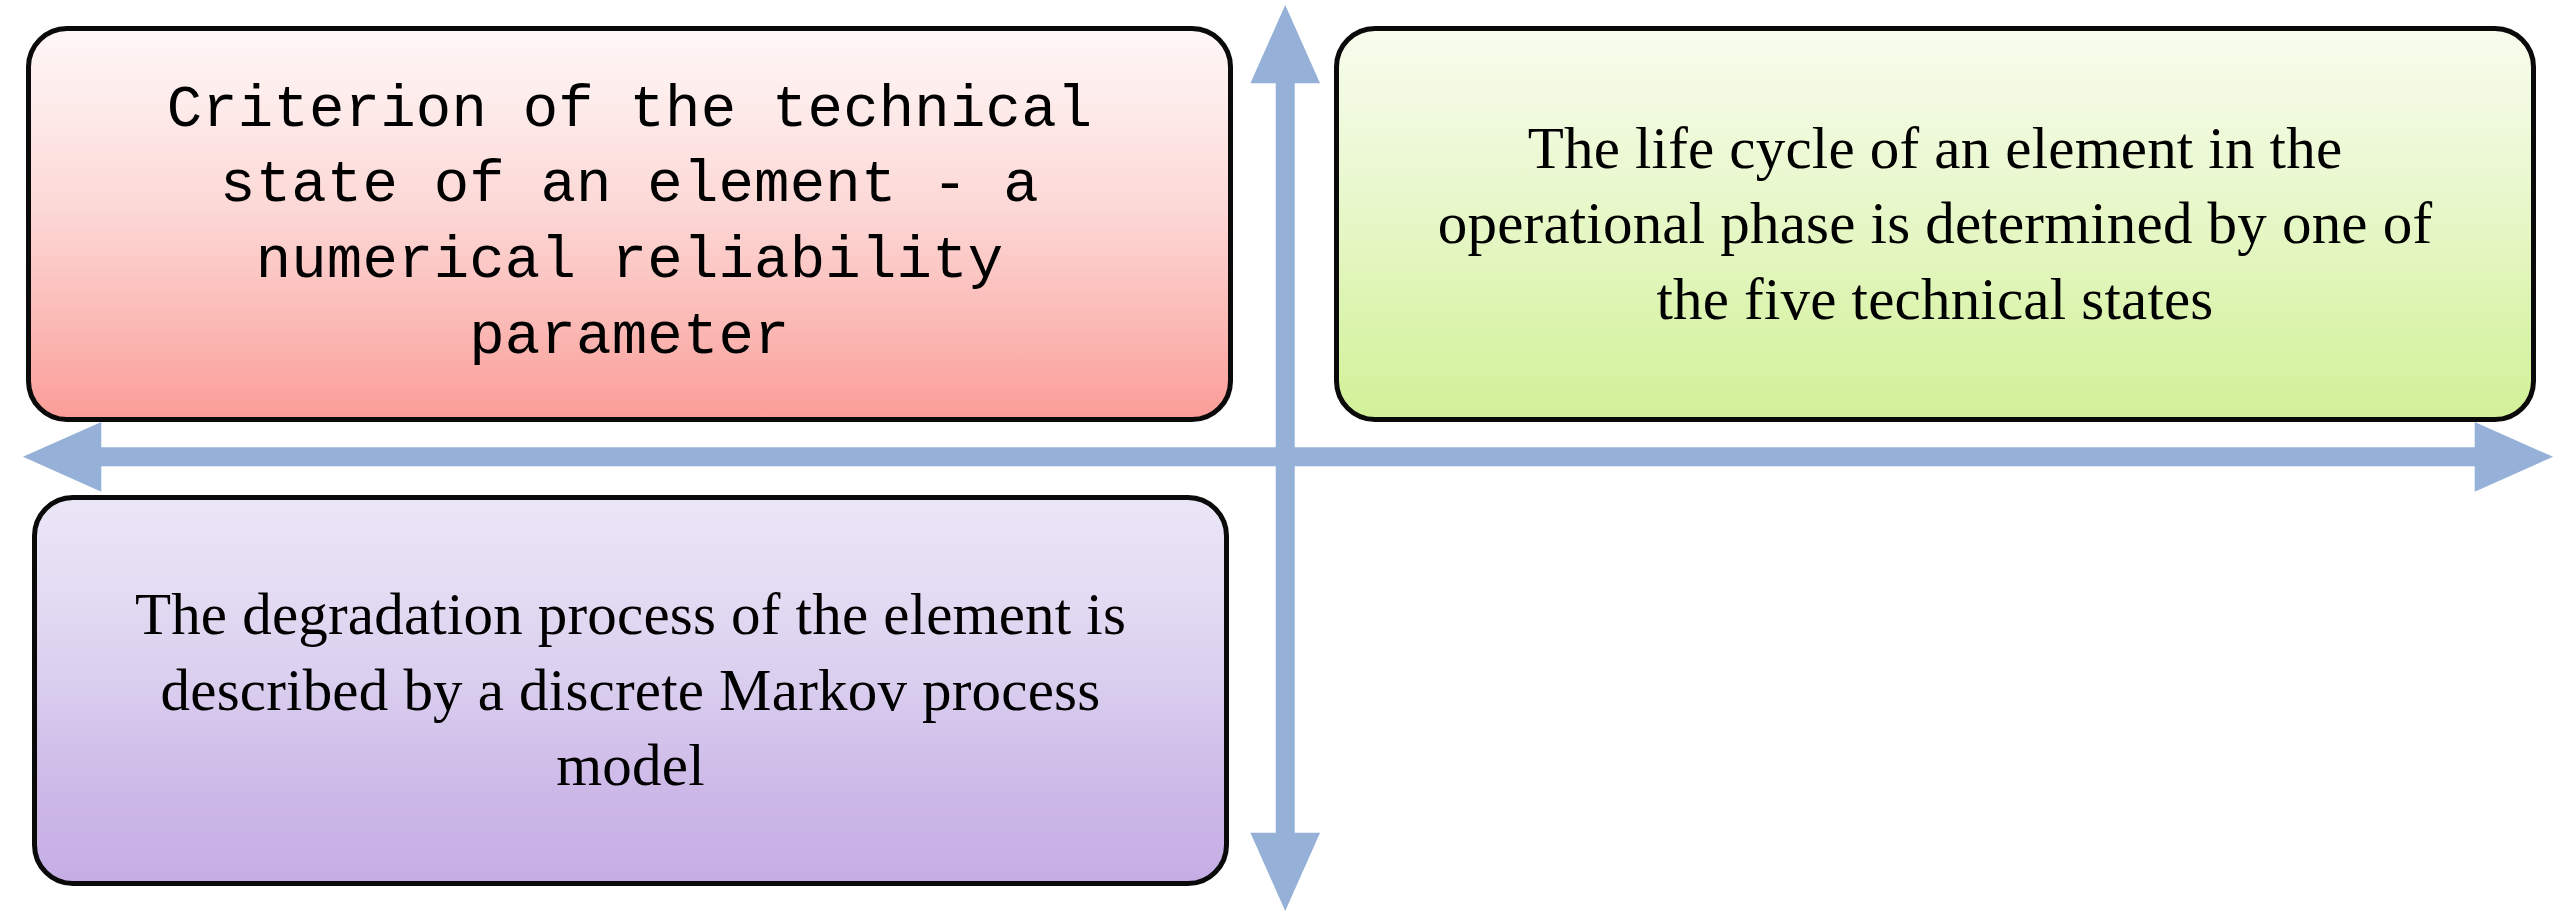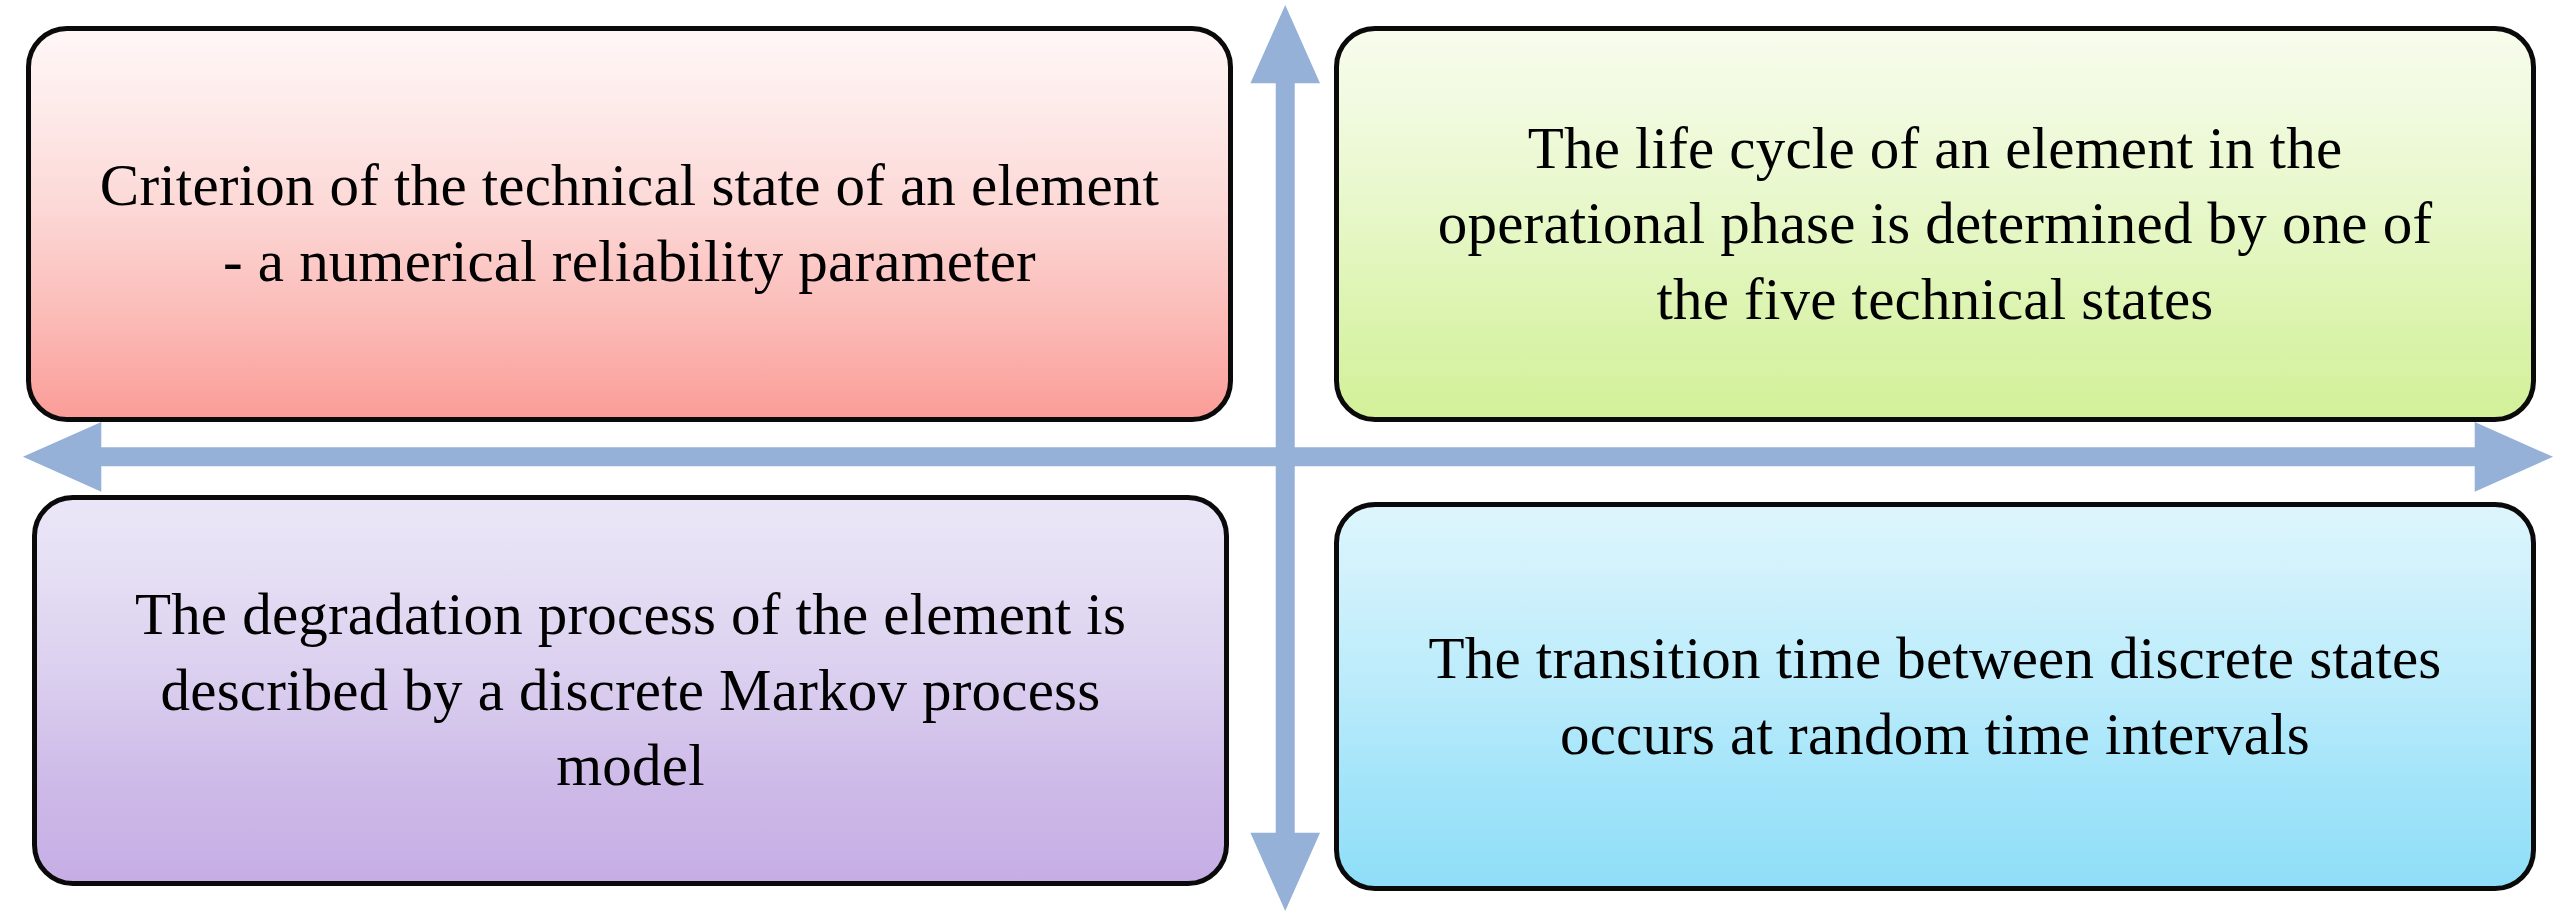--- a/index.html
+++ b/index.html
@@ -54,21 +54,21 @@
   }
 
   
   #box-top-left {
     left: 26px;
     top: 26px;
     width: 1207px;
     height: 396px;
     background: linear-gradient(to bottom, #fff7f6 0%, #fdeceb 18%, #fcd8d6 46%, #fbb9b5 76%, #fb9d98 100%);
   }
-  #box-top-left .quad-text { padding: 0 63px; }
+  #box-top-left .quad-text { padding: 0 63px; font-family: Liberation Mono, monospace; }
 
   
   #box-top-right {
     left: 1334px;
     top: 26px;
     width: 1202px;
     height: 396px;
     background: linear-gradient(to bottom, #f7fcec 0%, #f1fadf 20%, #e6f7c6 50%, #daf3ab 78%, #d2f199 100%);
   }
   #box-top-right .quad-text { padding: 0 55px; }
@@ -114,18 +114,15 @@
   </div>
 
   <div class="quad-box" id="box-top-right">
     <span class="quad-text">The life cycle of an element in the operational phase is determined by one of the five technical states</span>
   </div>
 
   <div class="quad-box" id="box-bottom-left">
     <span class="quad-text">The degradation process of the element is described by a discrete Markov process model</span>
   </div>
 
-  <div class="quad-box" id="box-bottom-right">
-    <span class="quad-text">The transition time between discrete states occurs at random time intervals</span>
-  </div>
 
 </div>
 
 
 </body></html>

